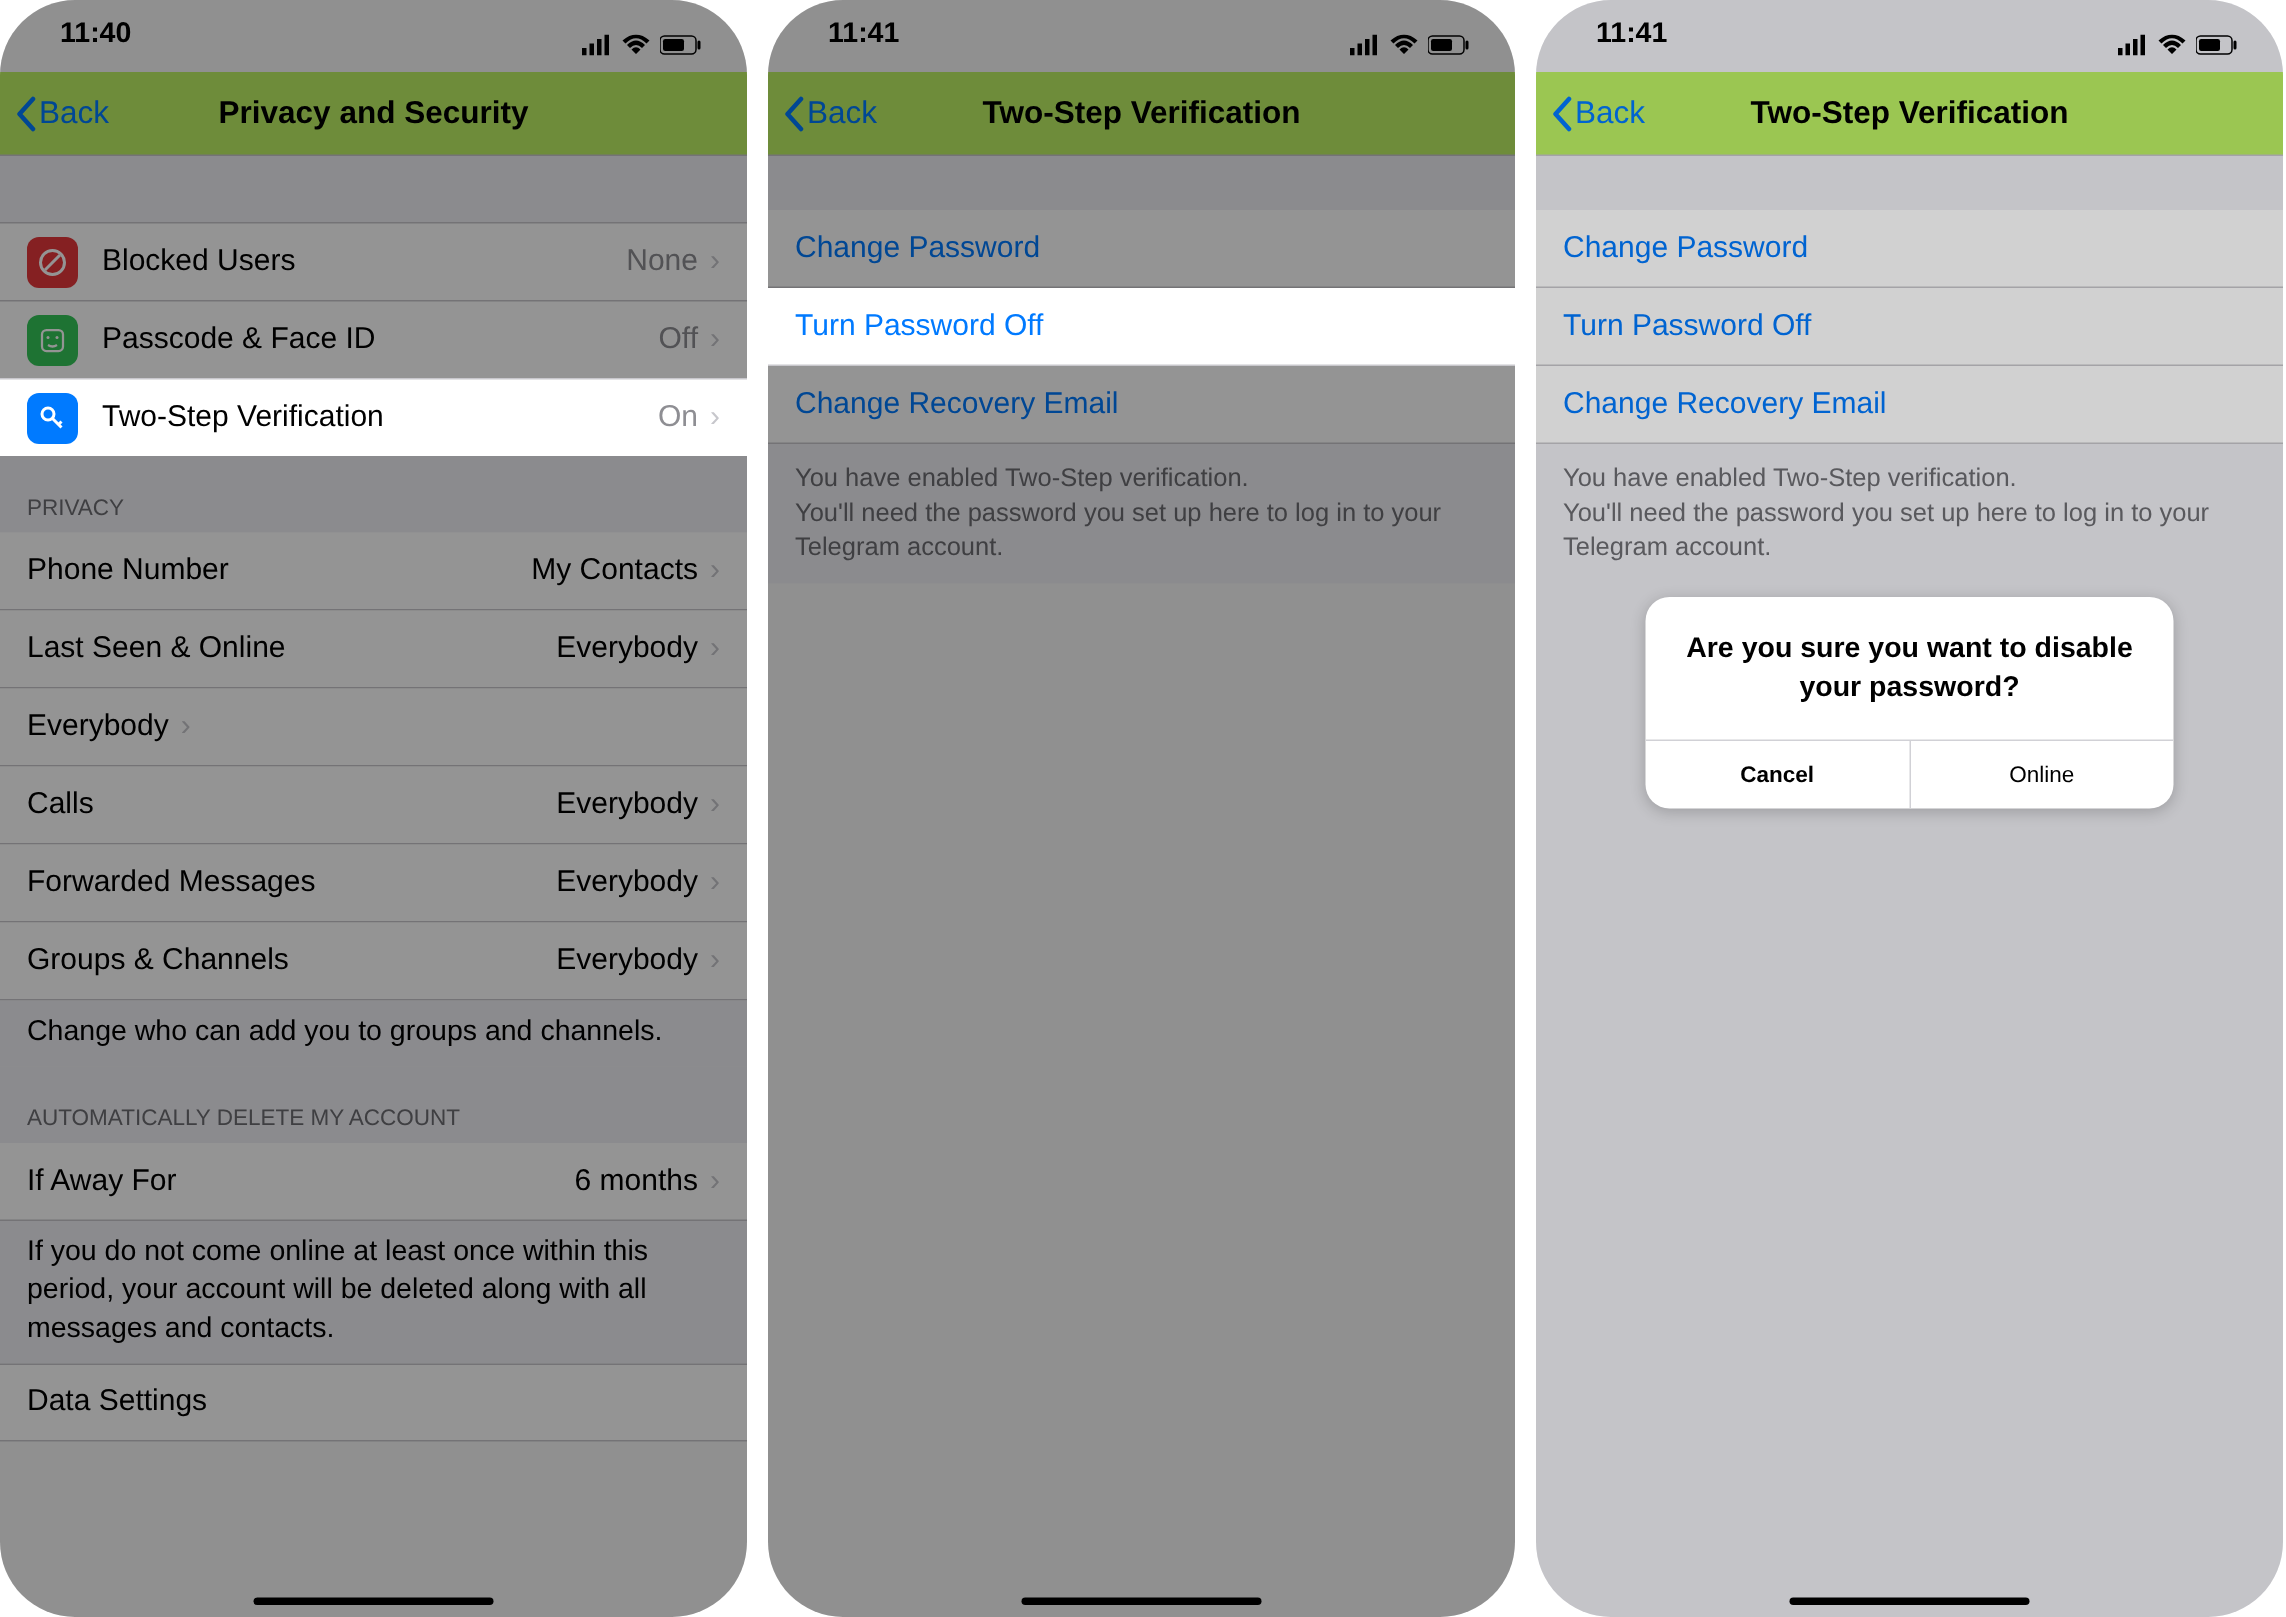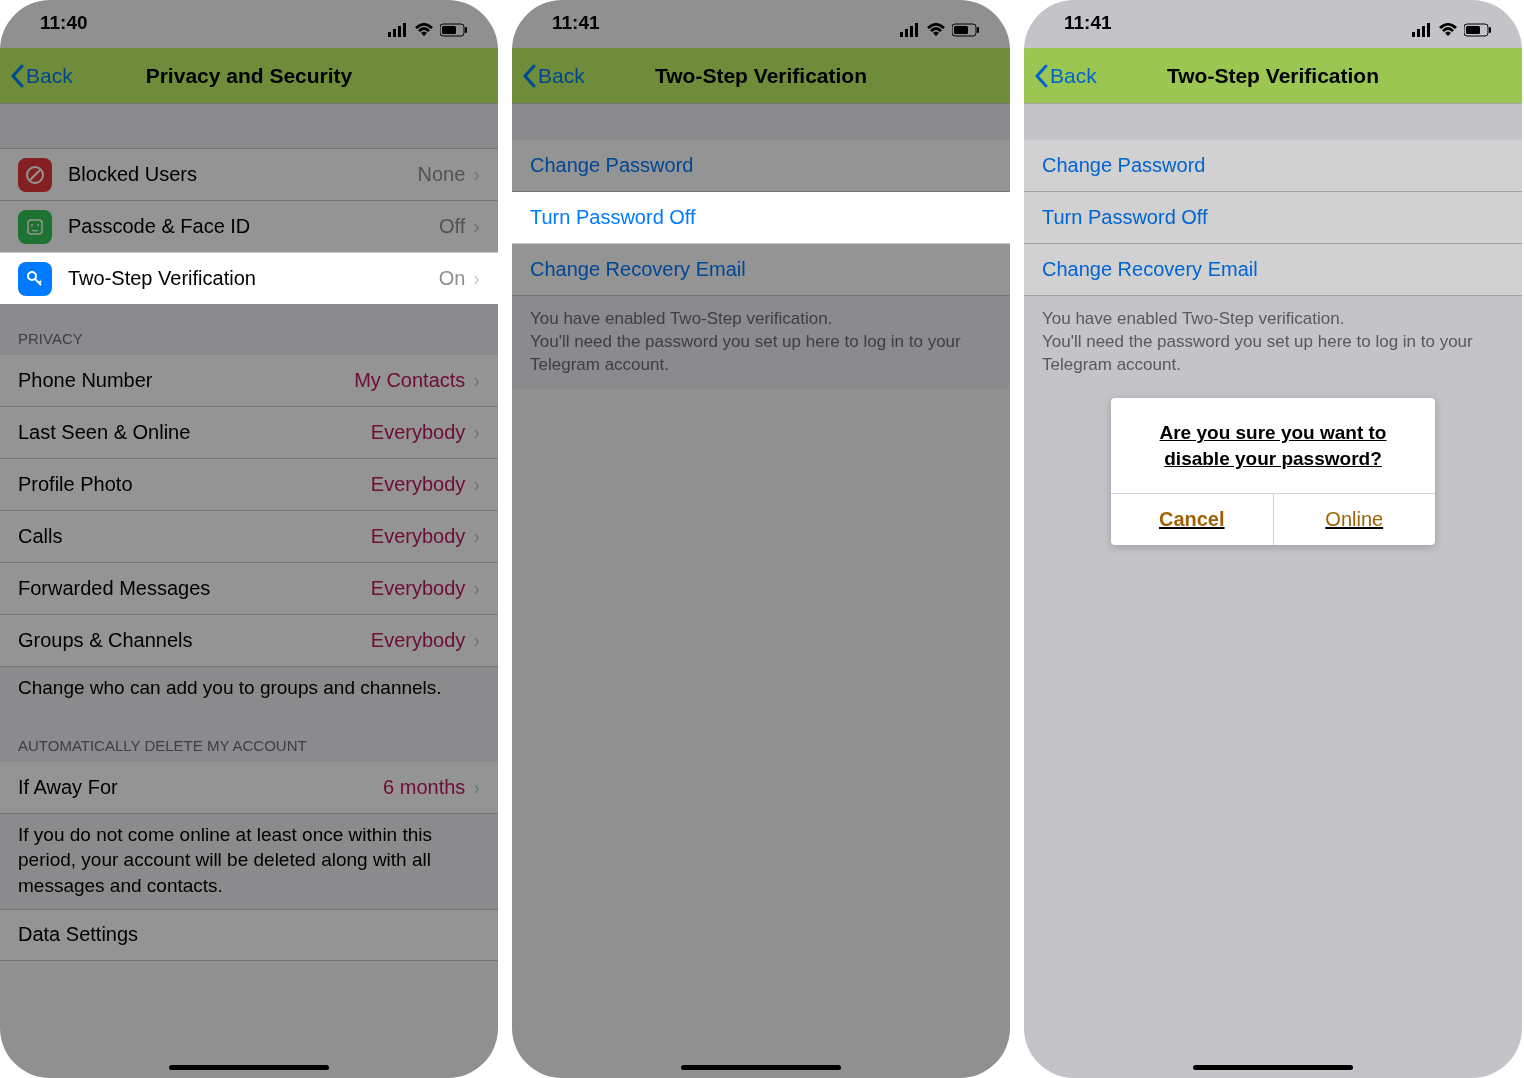--- a/index.html
+++ b/index.html
@@ -127,45 +127,44 @@
     inset: 0;
     background: rgba(0,0,0,0.18);
     pointer-events: none;
     z-index: 5;
   }
   .alert {
     position: absolute;
     top: 398px;
     left: 50%;
     transform: translateX(-50%);
-    width: 324px;
+    width: 352px;
     background: #fff;
-    border-radius: 4px;
+    border-radius: 16px;
     z-index: 20;
     overflow: hidden;
     box-shadow: 0 2px 10px rgba(0,0,0,0.2);
-    text-decoration: underline;
   }
   .alert-title {
     text-align: center;
     font-size: 19px;
     font-weight: 600;
     padding: 22px 20px 22px 20px;
     line-height: 1.35;
   }
   .alert-buttons {
     display: flex;
     border-top: 0.5px solid #d1d1d6;
   }
   .alert-btn {
     flex: 1;
     text-align: center;
     padding: 14px 0;
-    color: #a16207;
-    font-size: 20px;
+    color: #000000;
+    font-size: 15px;
     font-weight: 600;
   }
   .alert-btn + .alert-btn { border-left: 0.5px solid #d1d1d6; }
   .home-indicator {
     position: absolute;
     bottom: 8px;
     left: 50%;
     transform: translateX(-50%);
     width: 160px;
     height: 5px;
@@ -176,21 +175,21 @@
     background: #fff;
     display: flex;
     align-items: center;
     height: 52px;
     padding: 0 18px;
     border-bottom: 0.5px solid #c8c7cc;
     font-size: 20px;
     color: #000;
   }
   .cell-plain .label { flex: 1; }
-  .cell-plain .value { color: #be185d; margin-right: 8px; }
+  .cell-plain .value { color: #000000; margin-right: 8px; }
 </style>
 </head>
 <body>
 
 <div class="screen">
   <div class="dimmer"></div>
 
   <div class="status-bar">
     <span>11:40</span>
     <span class="status-right">
@@ -266,21 +265,20 @@
     <span class="label">Phone Number</span>
     <span class="value">My Contacts</span>
     <span class="chevron" style="color:#c7c7cc">›</span>
   </div>
   <div class="cell-plain">
     <span class="label">Last Seen &amp; Online</span>
     <span class="value">Everybody</span>
     <span class="chevron" style="color:#c7c7cc">›</span>
   </div>
   <div class="cell-plain">
-    <span class="label">Profile Photo</span>
     <span class="value">Everybody</span>
     <span class="chevron" style="color:#c7c7cc">›</span>
   </div>
   <div class="cell-plain">
     <span class="label">Calls</span>
     <span class="value">Everybody</span>
     <span class="chevron" style="color:#c7c7cc">›</span>
   </div>
   <div class="cell-plain">
     <span class="label">Forwarded Messages</span>

